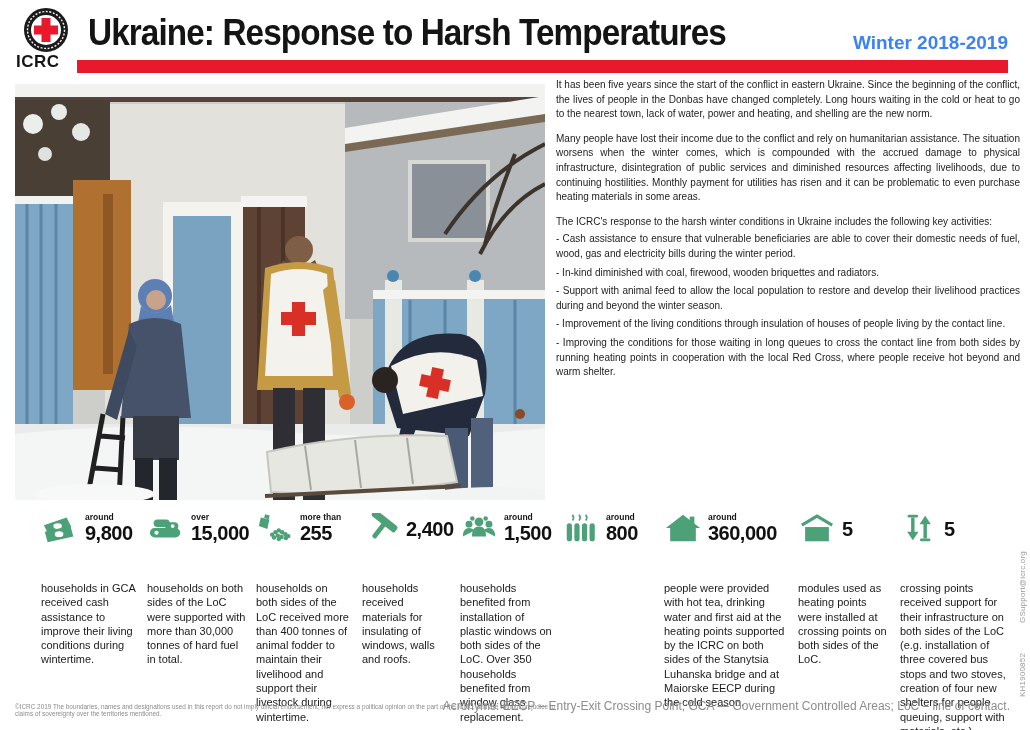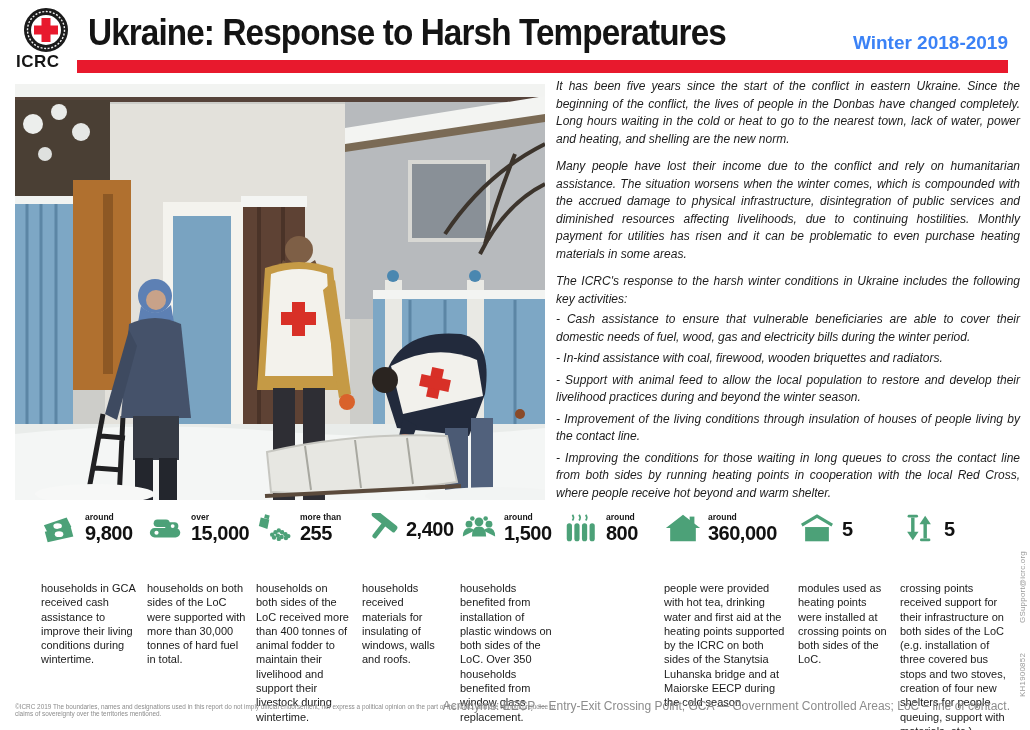--- a/index.html
+++ b/index.html
@@ -13,21 +13,21 @@
   .page-title{position:absolute;left:88px;top:12px;margin:0;font-size:37px;font-weight:700;letter-spacing:-1px;color:#141414;white-space:nowrap;transform:scaleX(.9);transform-origin:left top;}
   .season{position:absolute;right:22px;top:32px;font-size:19px;font-weight:700;color:#3b82f6;}
   .red-bar{position:absolute;left:77px;right:22px;top:60px;height:13px;background:#e8192d;}
 
   
   .photo{position:absolute;left:15px;top:84px;width:530px;height:416px;overflow:hidden;background:#d8d8d5;}
   .photo svg{display:block;width:100%;height:100%;}
 
   
   .intro{position:absolute;left:556px;top:78px;width:464px;}
-  .intro p{margin:0 0 10px;font-size:12px;line-height:1.46;text-align:justify;color:#1c1c1c;font-style:italic;}
+  .intro p{margin:0 0 10px;font-size:10px;line-height:1.46;text-align:justify;color:#1c1c1c;}
   .intro p.bullet{margin:0 0 4px;}
   .intro p.lead-in{margin-bottom:3px;}
 
   
   .stats{position:absolute;left:41px;top:511px;display:grid;grid-template-columns:96px 99px 96px 88px 92px 92px 124px 92px 110px;column-gap:10px;}
   .stat-head{display:flex;align-items:center;gap:6px;min-height:34px;margin-bottom:6px;}
   .stat-icon{width:38px;height:30px;flex:0 0 auto;}
   .stat-icon svg{width:38px;height:30px;fill:#4CA178;}
   .stat-icon svg .stroke{fill:none;stroke:#4CA178;}
   .nums{display:flex;flex-direction:column;line-height:1;}
@@ -152,21 +152,21 @@
       <ellipse cx="80" cy="410" rx="60" ry="10" fill="#f7f8f7"></ellipse>
       <ellipse cx="480" cy="412" rx="70" ry="9" fill="#f2f4f3"></ellipse>
     </svg>
   </div>
 
   <div class="intro">
     <p>It has been five years since the start of the conflict in eastern Ukraine. Since the beginning of the conflict, the lives of people in the Donbas have changed completely. Long hours waiting in the cold or heat to go to the nearest town, lack of water, power and heating, and shelling are the new norm.</p>
     <p>Many people have lost their income due to the conflict and rely on humanitarian assistance. The situation worsens when the winter comes, which is compounded with the accrued damage to physical infrastructure, disintegration of public services and diminished resources affecting livelihoods, due to continuing hostilities. Monthly payment for utilities has risen and it can be problematic to even purchase heating materials in some areas.</p>
     <p class="lead-in">The ICRC's response to the harsh winter conditions in Ukraine includes the following key activities:</p>
     <p class="bullet">- Cash assistance to ensure that vulnerable beneficiaries are able to cover their domestic needs of fuel, wood, gas and electricity bills during the winter period.</p>
-    <p class="bullet">- In-kind assistance with coal, firewood, wooden briquettes and radiators.</p>
+    <p class="bullet">- In-kind diminished with coal, firewood, wooden briquettes and radiators.</p>
     <p class="bullet">- Support with animal feed to allow the local population to restore and develop their livelihood practices during and beyond the winter season.</p>
     <p class="bullet">- Improvement of the living conditions through insulation of houses of people living by the contact line.</p>
     <p class="bullet">- Improving the conditions for those waiting in long queues to cross the contact line from both sides by running heating points in cooperation with the local Red Cross, where people receive hot beyond and warm shelter.</p>
   </div>
 
   <div class="stats">
 
     <div class="stat">
       <div class="stat-head">
         <span class="stat-icon">

